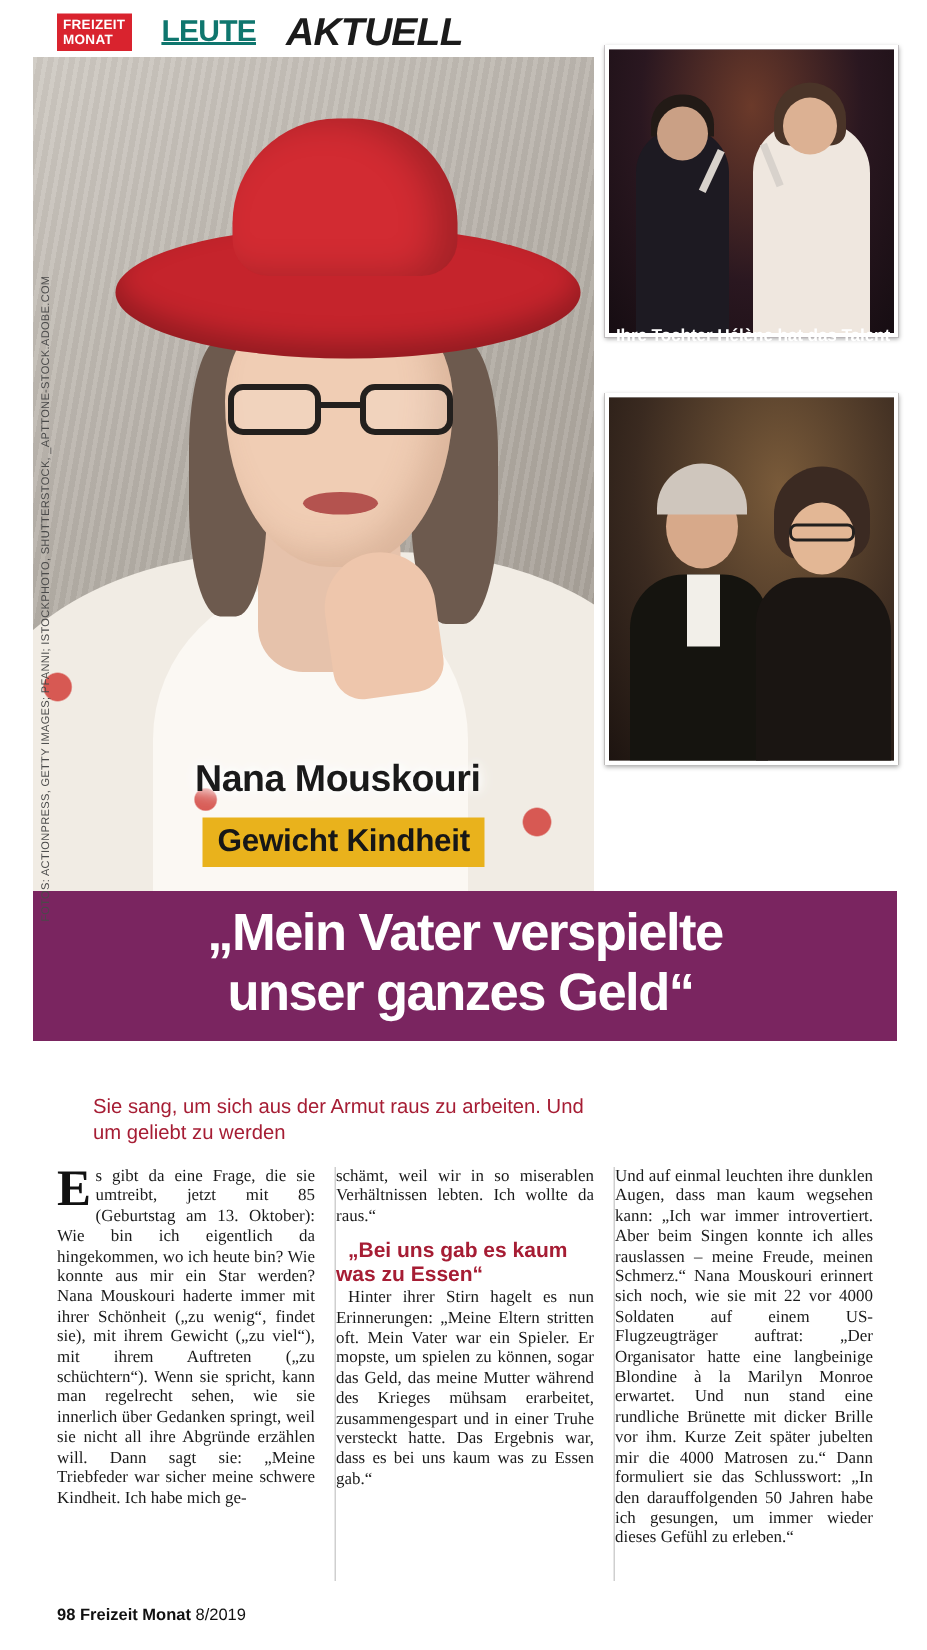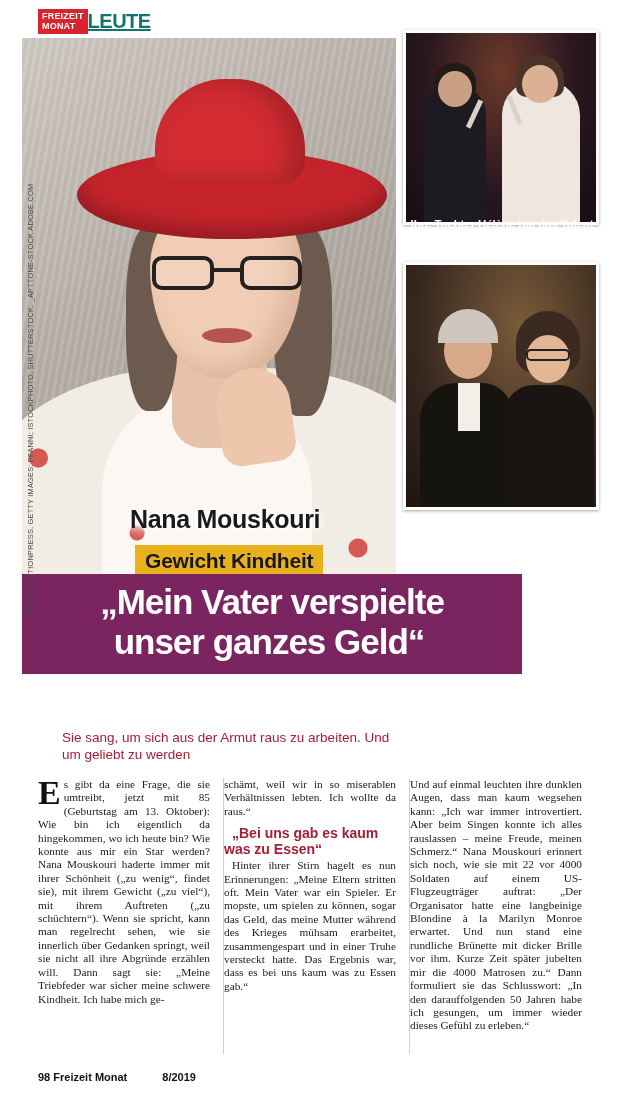--- a/index.html
+++ b/index.html
@@ -12,21 +12,21 @@
   .page {
     position: relative;
     width: 618px; height: 1100px;
     background: #ffffff;
   }
 
   
   .masthead {
     position: absolute;
     left: 38px; top: 8px;
-    display: flex; align-items: center; gap: 0;
+    display: flex; align-items: center; gap: 20px;
   }
   .logo-box {
     background: #d9232e;
     color: #ffffff;
     font-weight: bold;
     font-size: 9px;
     line-height: 9.5px;
     letter-spacing: 0.2px;
     padding: 3px 4px 3px 4px;
     text-align: left;
@@ -246,22 +246,22 @@
   .p2-womBody { position:absolute; left: 98px; top: 120px; width: 90px; height: 128px; background:#1a1512; border-radius: 30px 36px 0 0;}
   .p2-womHair { position:absolute; left: 110px; top: 46px; width: 64px; height: 62px; background:#3b2a22; border-radius: 32px 32px 18px 18px; }
   .p2-womFace { position:absolute; left: 120px; top: 70px; width: 44px; height: 48px; background:#e3b795; border-radius:50%; }
   .p2-glass { position:absolute; left: 120px; top: 84px; width: 44px; height: 12px; border: 2px solid #23201e; border-radius: 5px; }
 
   .cap2 { left: 409px; top: 528px; width: 186px; color: #ffffff; }
 
   
   .headline {
     position: absolute;
-    left: 22px; top: 574px;
-    width: 500px;
+    left: 22px; top: 594px;
+    width: 576px;
     background: #7a2560;
     padding: 8px 12px 12px 12px;
   }
   .headline .l1, .headline .l2 {
     color: #ffffff;
     font-weight: bold;
     font-size: 35px;
     line-height: 40px;
     letter-spacing: -1px;
     text-align: center;
@@ -330,21 +330,21 @@
   .vline.v2 { left: 409px; }
 
   
   .footer {
     position: absolute;
     left: 38px; bottom: 17px;
     font-size: 11px;
     color: #111;
   }
   .footer b { font-weight: bold; text-align: center; }
-  .footer .issue { font-weight: bold; margin-left: 32px; }
+  .footer .issue { font-weight: normal; }
 
   
   .credit {
     position: absolute;
     left: -150px; top: 430px;
     width: 360px;
     transform: rotate(-90deg);
     transform-origin: center;
     font-size: 7.4px;
     color: #4a4a4a;
@@ -357,20 +357,21 @@
 <body>
 
 <div class="page">
 
   <div class="masthead">
     <div class="logo-box">
       <span>FREIZEIT</span>
       <span>MONAT</span>
     </div>
     <div class="leute">LEUTE</div>
+    <div class="aktuell">AKTUELL</div>
   </div>
 
   <div class="hero">
     <div class="bg"></div>
     <div class="coat">
       <div class="coat-pattern"></div>
     </div>
     <div class="neck"></div>
     <div class="hair-l"></div>
     <div class="hair-r"></div>

